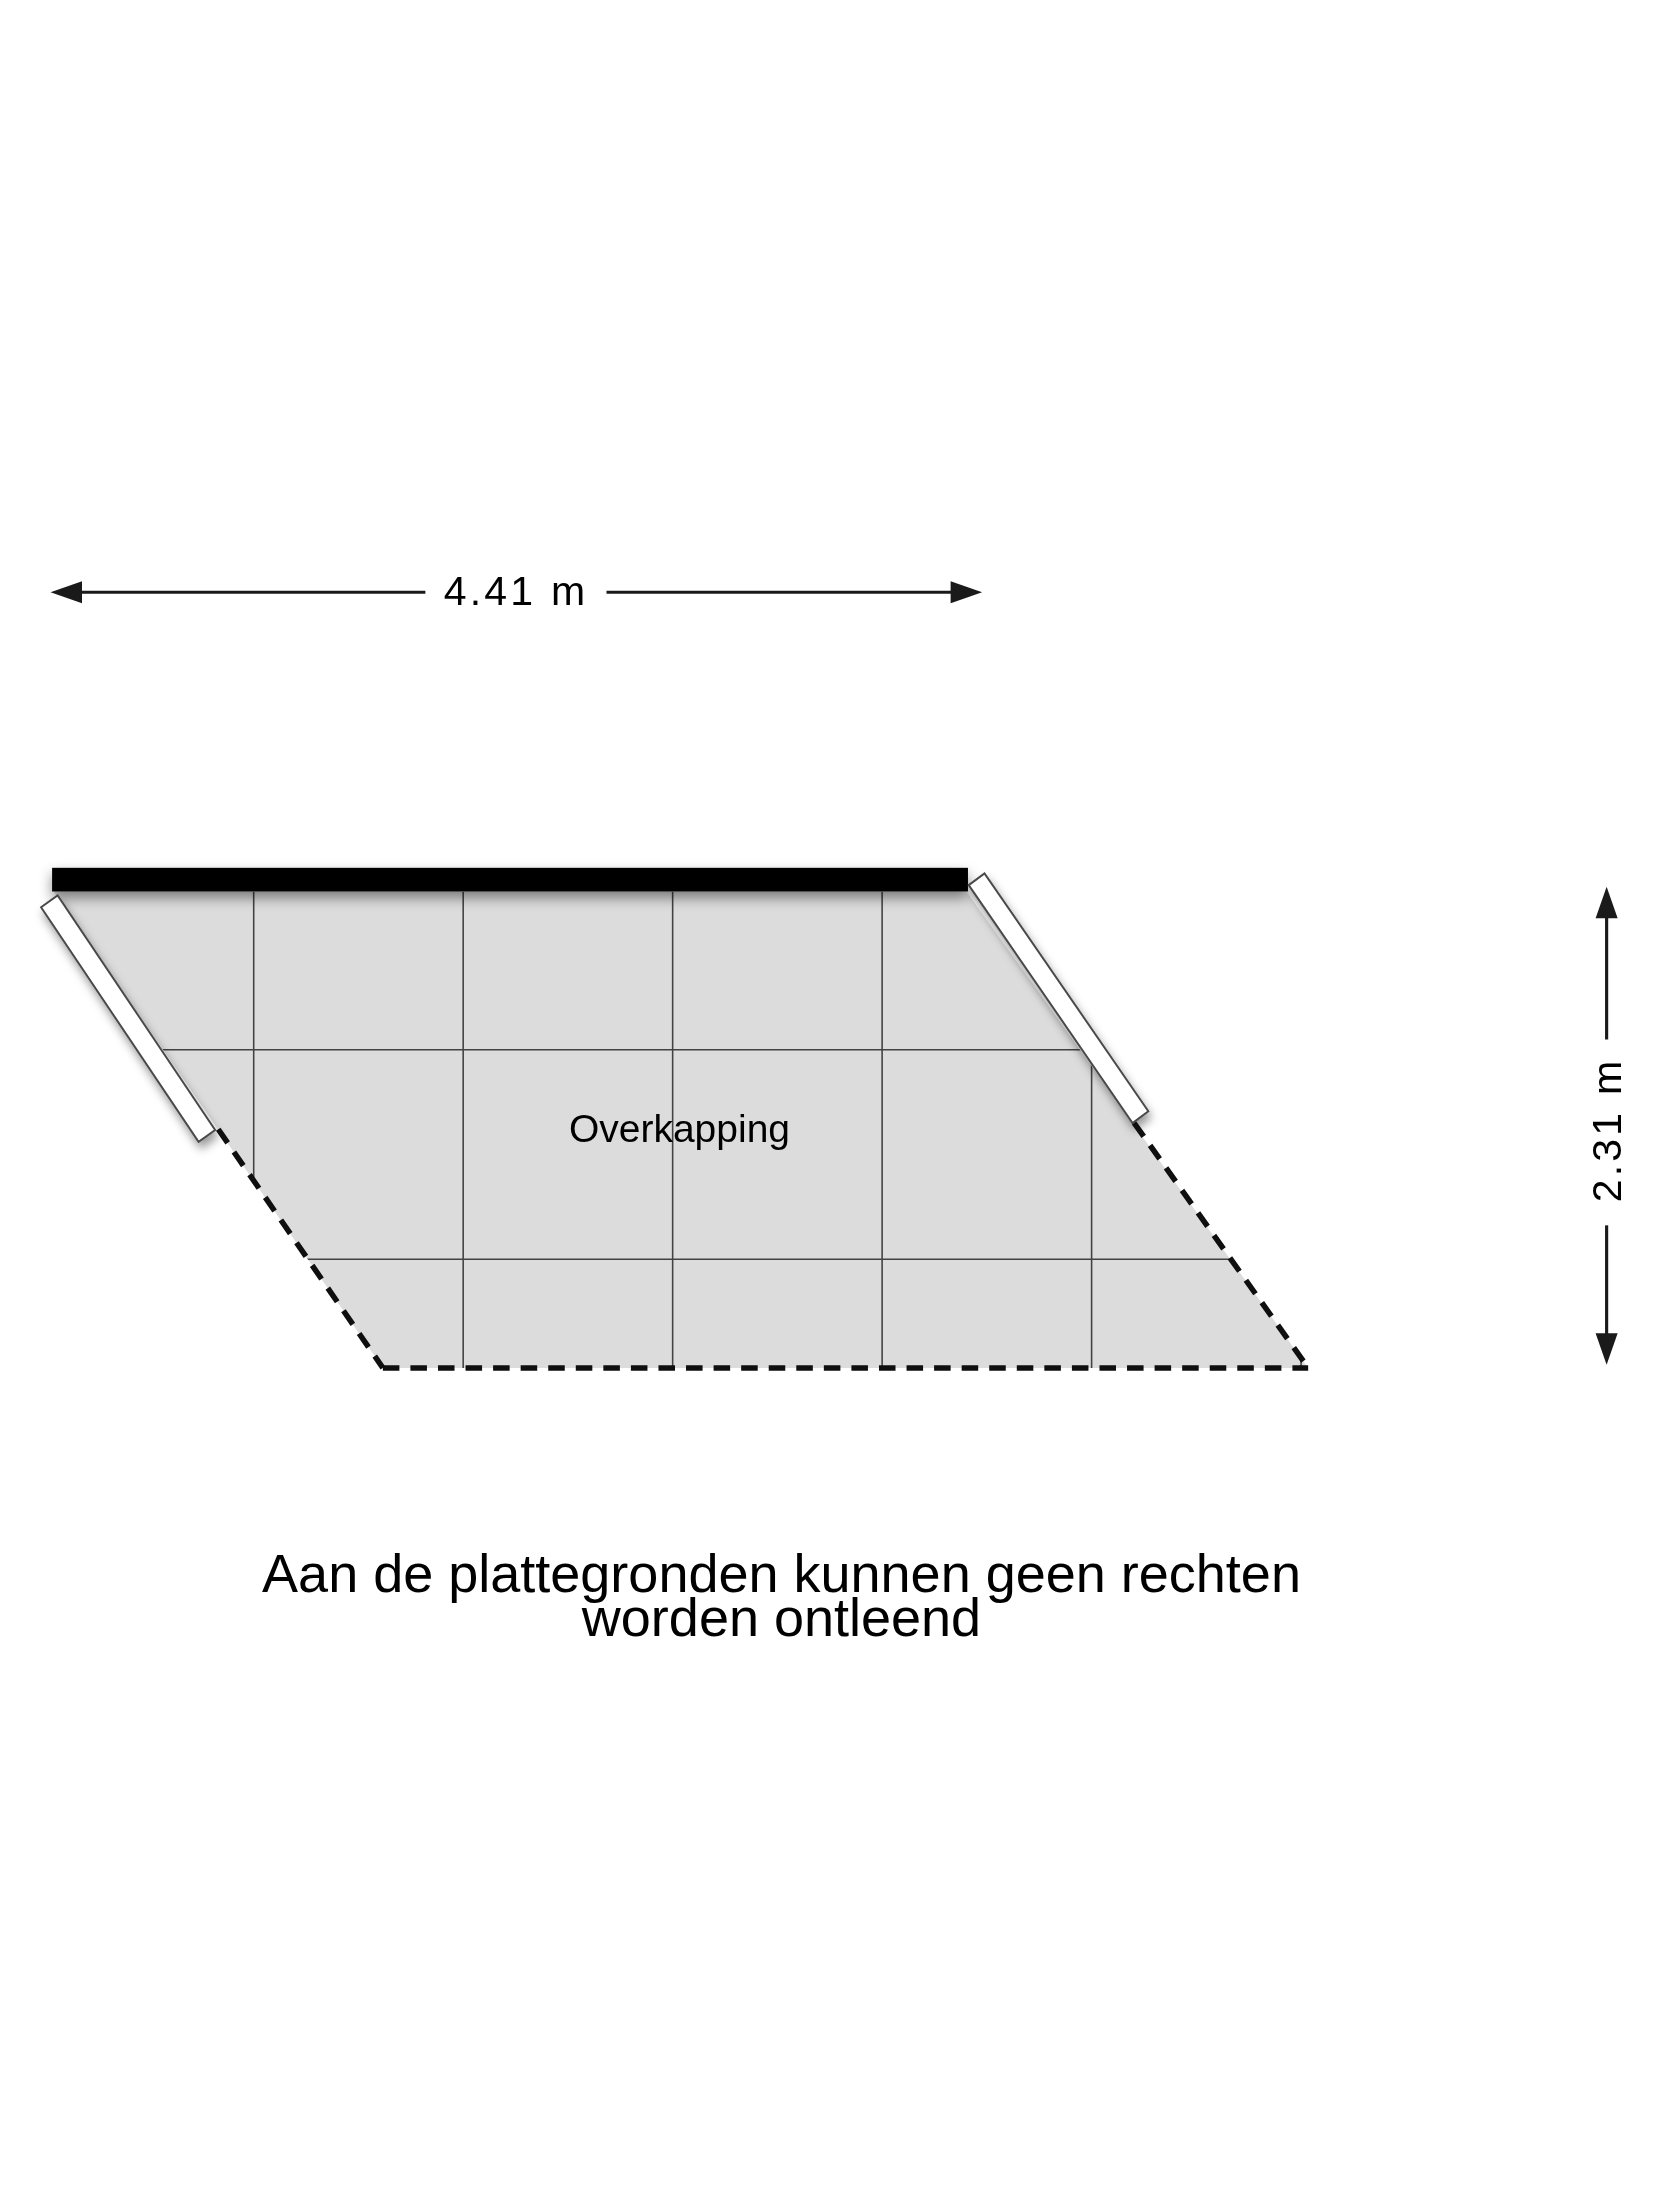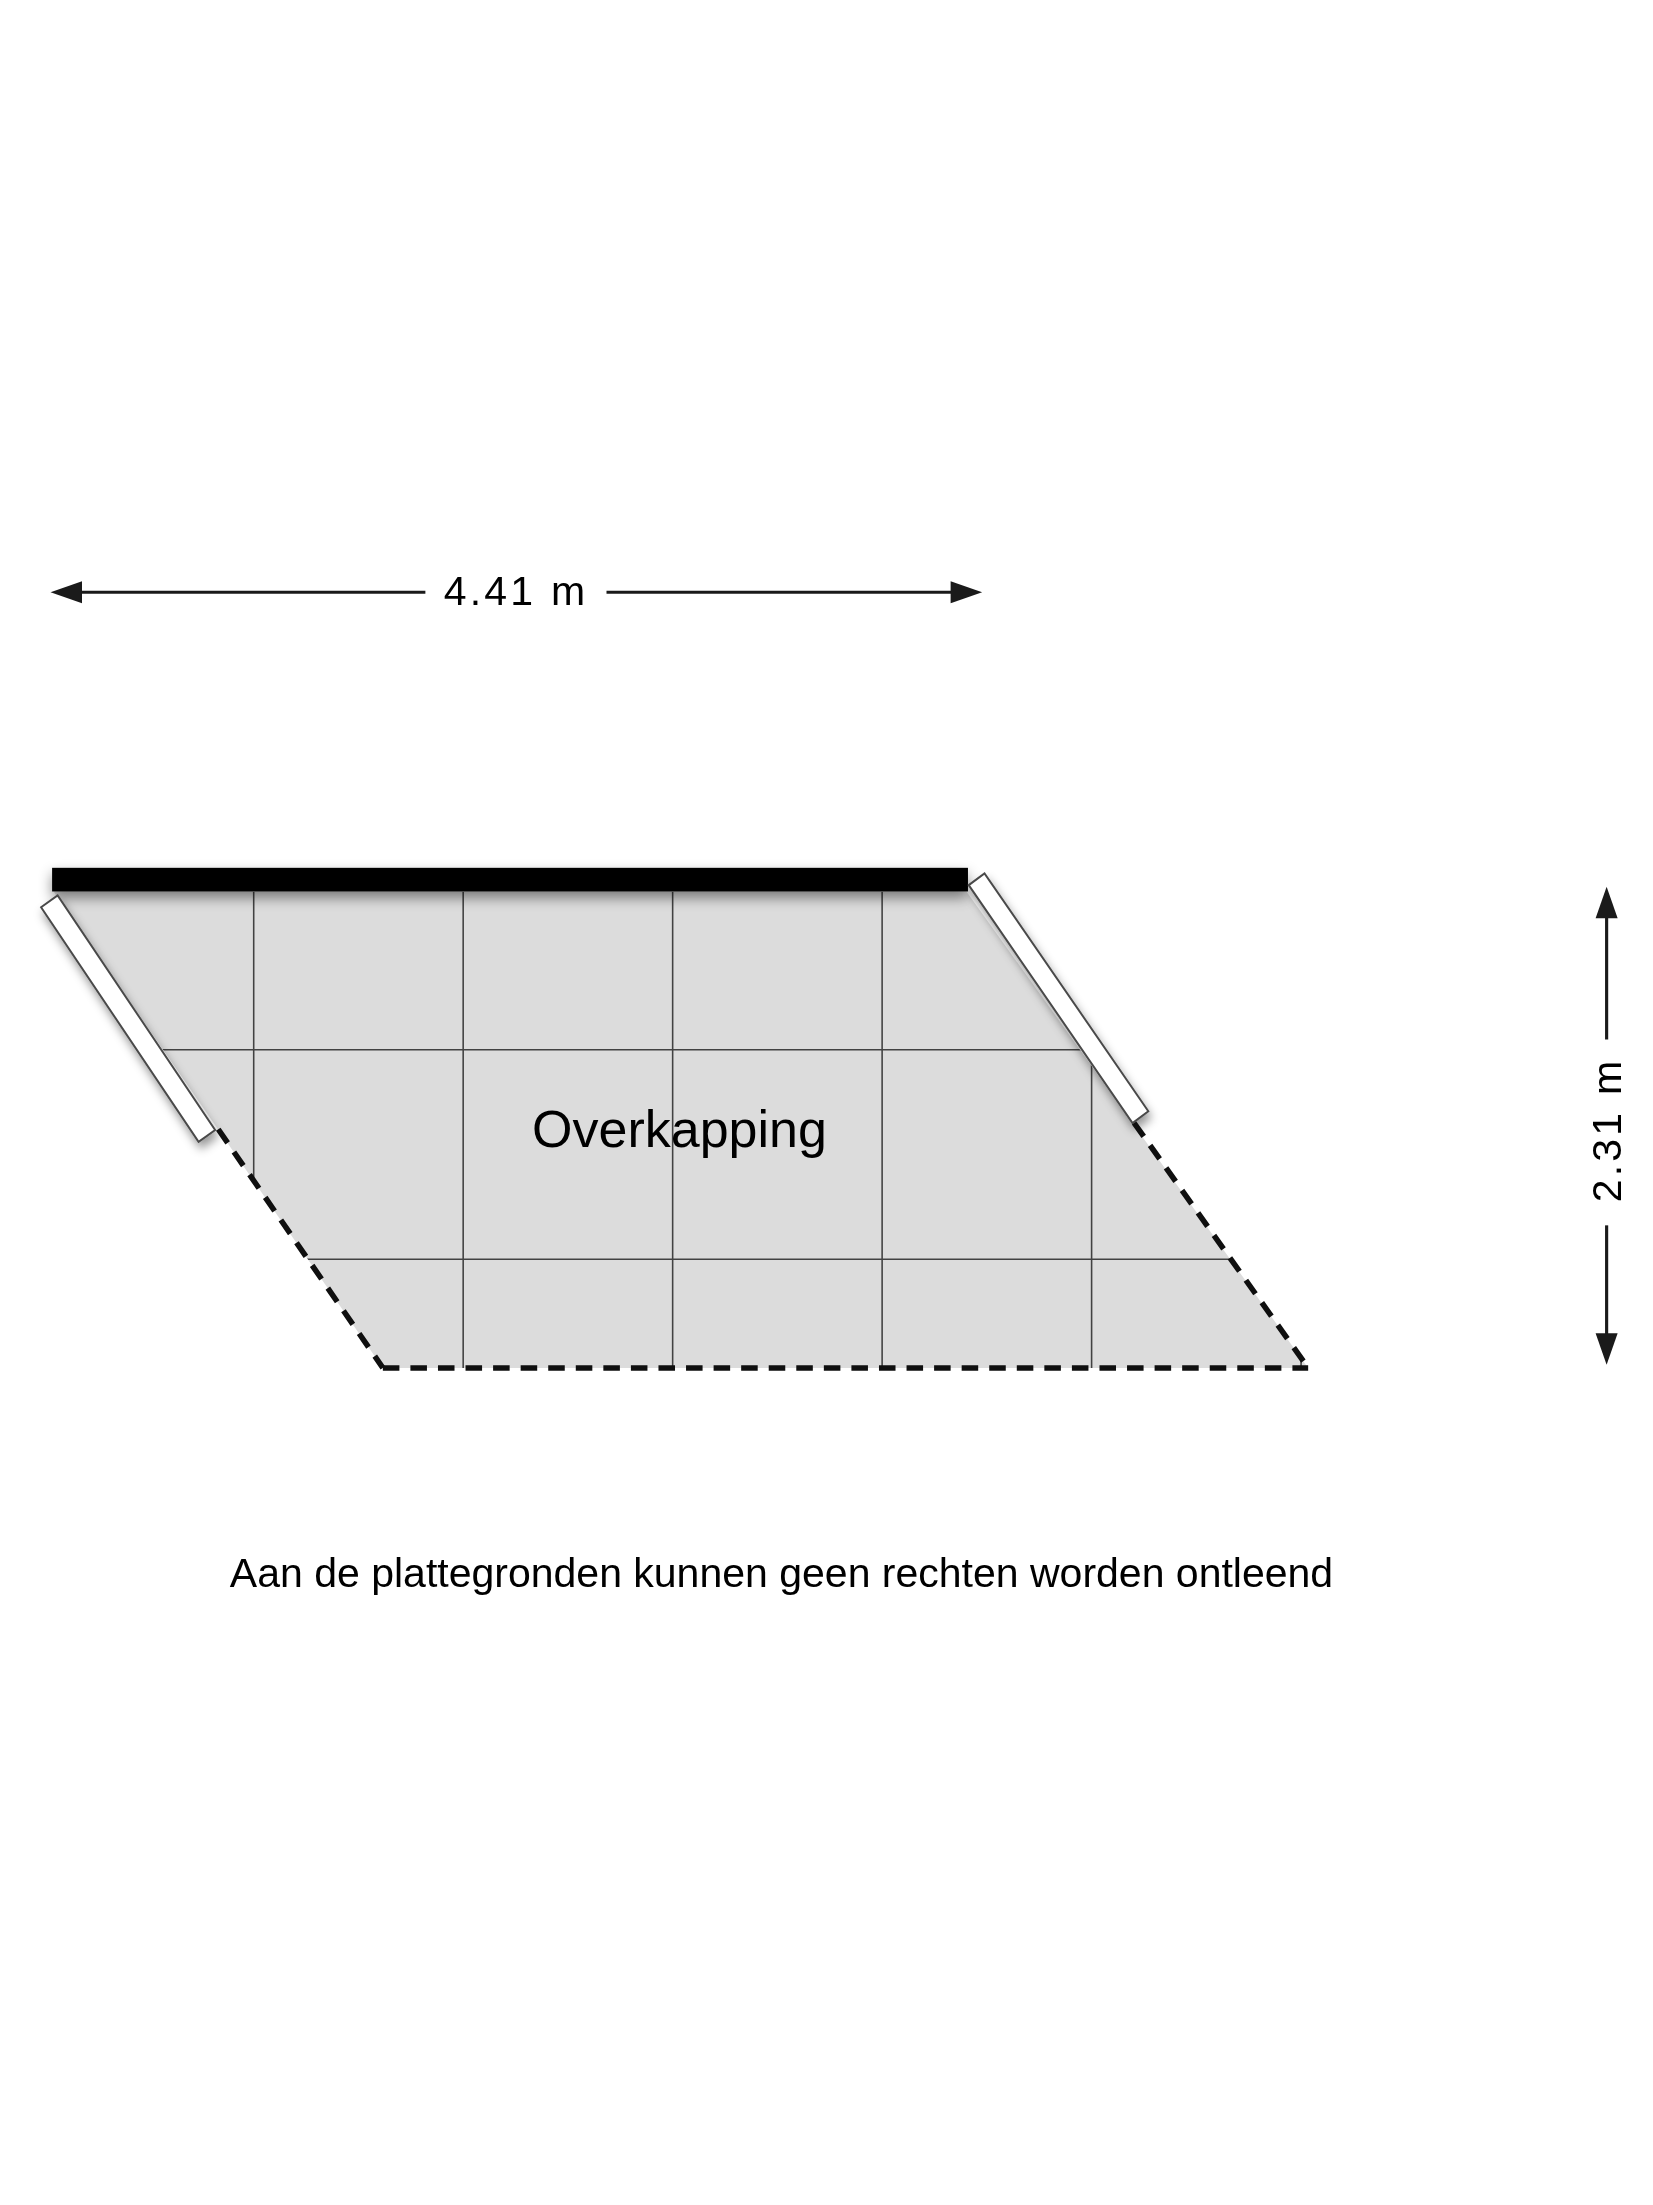--- a/index.html
+++ b/index.html
@@ -15,25 +15,25 @@
     left:398px;top:569px;width:236px;line-height:44px;
     font-size:41px;letter-spacing:3.2px;
   }
   #height-dim-label{
     left:1489px;top:1108px;width:236px;line-height:44px;
     font-size:41px;letter-spacing:3.2px;
     transform:rotate(-90deg);transform-origin:50% 50%;
   }
   #room-label{
     left:443px;top:1107px;width:473px;line-height:44px;
-    font-size:52px;
+    font-size:39px;
   }
   #footer{
     position:absolute;left:191px;top:1551px;width:1181px;
-    text-align:center;font-size:41px;line-height:44px;
+    text-align:center;font-size:54px;line-height:44px;
   }
 </style>
 </head>
 <body>
 
 <div id="scene">
 
   <svg id="plan-svg" width="1654" height="2205" viewBox="0 0 2100 2800" xmlns="http://www.w3.org/2000/svg">
     <defs>
       <clipPath id="floorClip">

